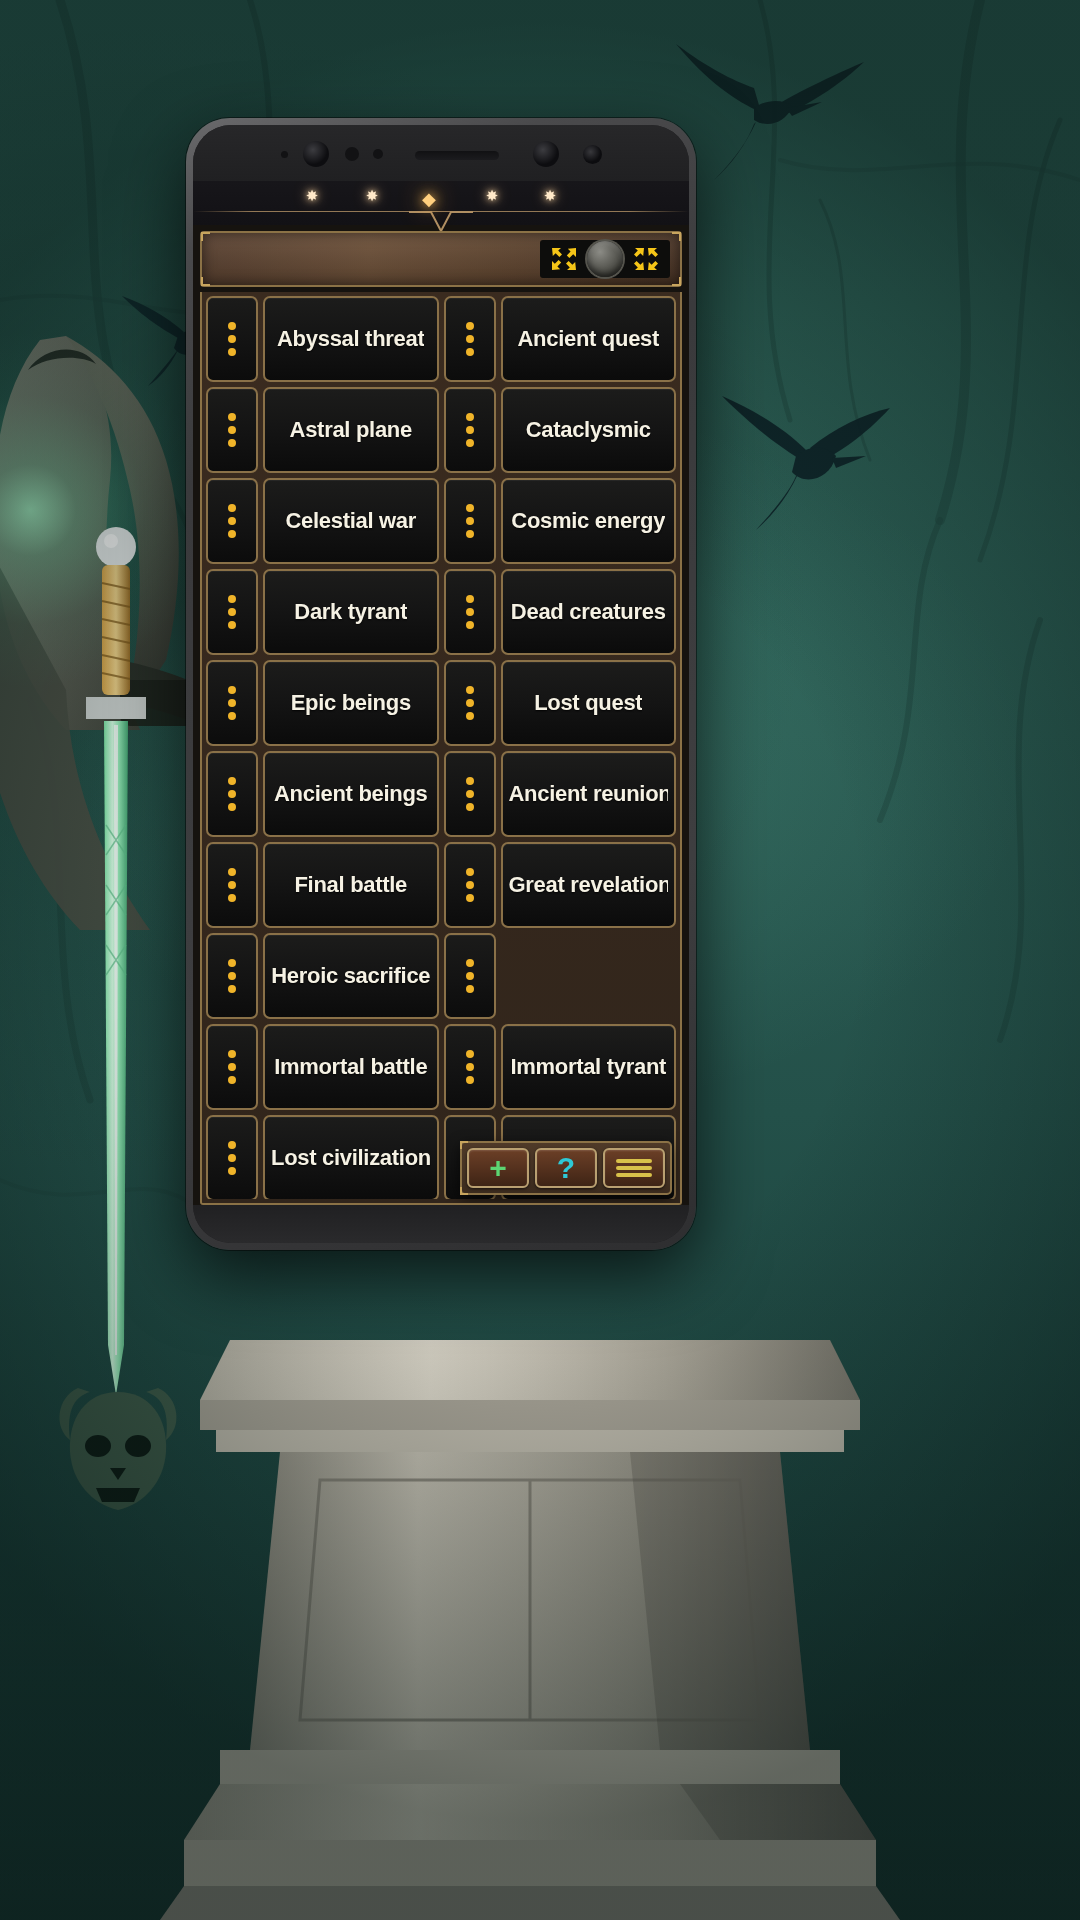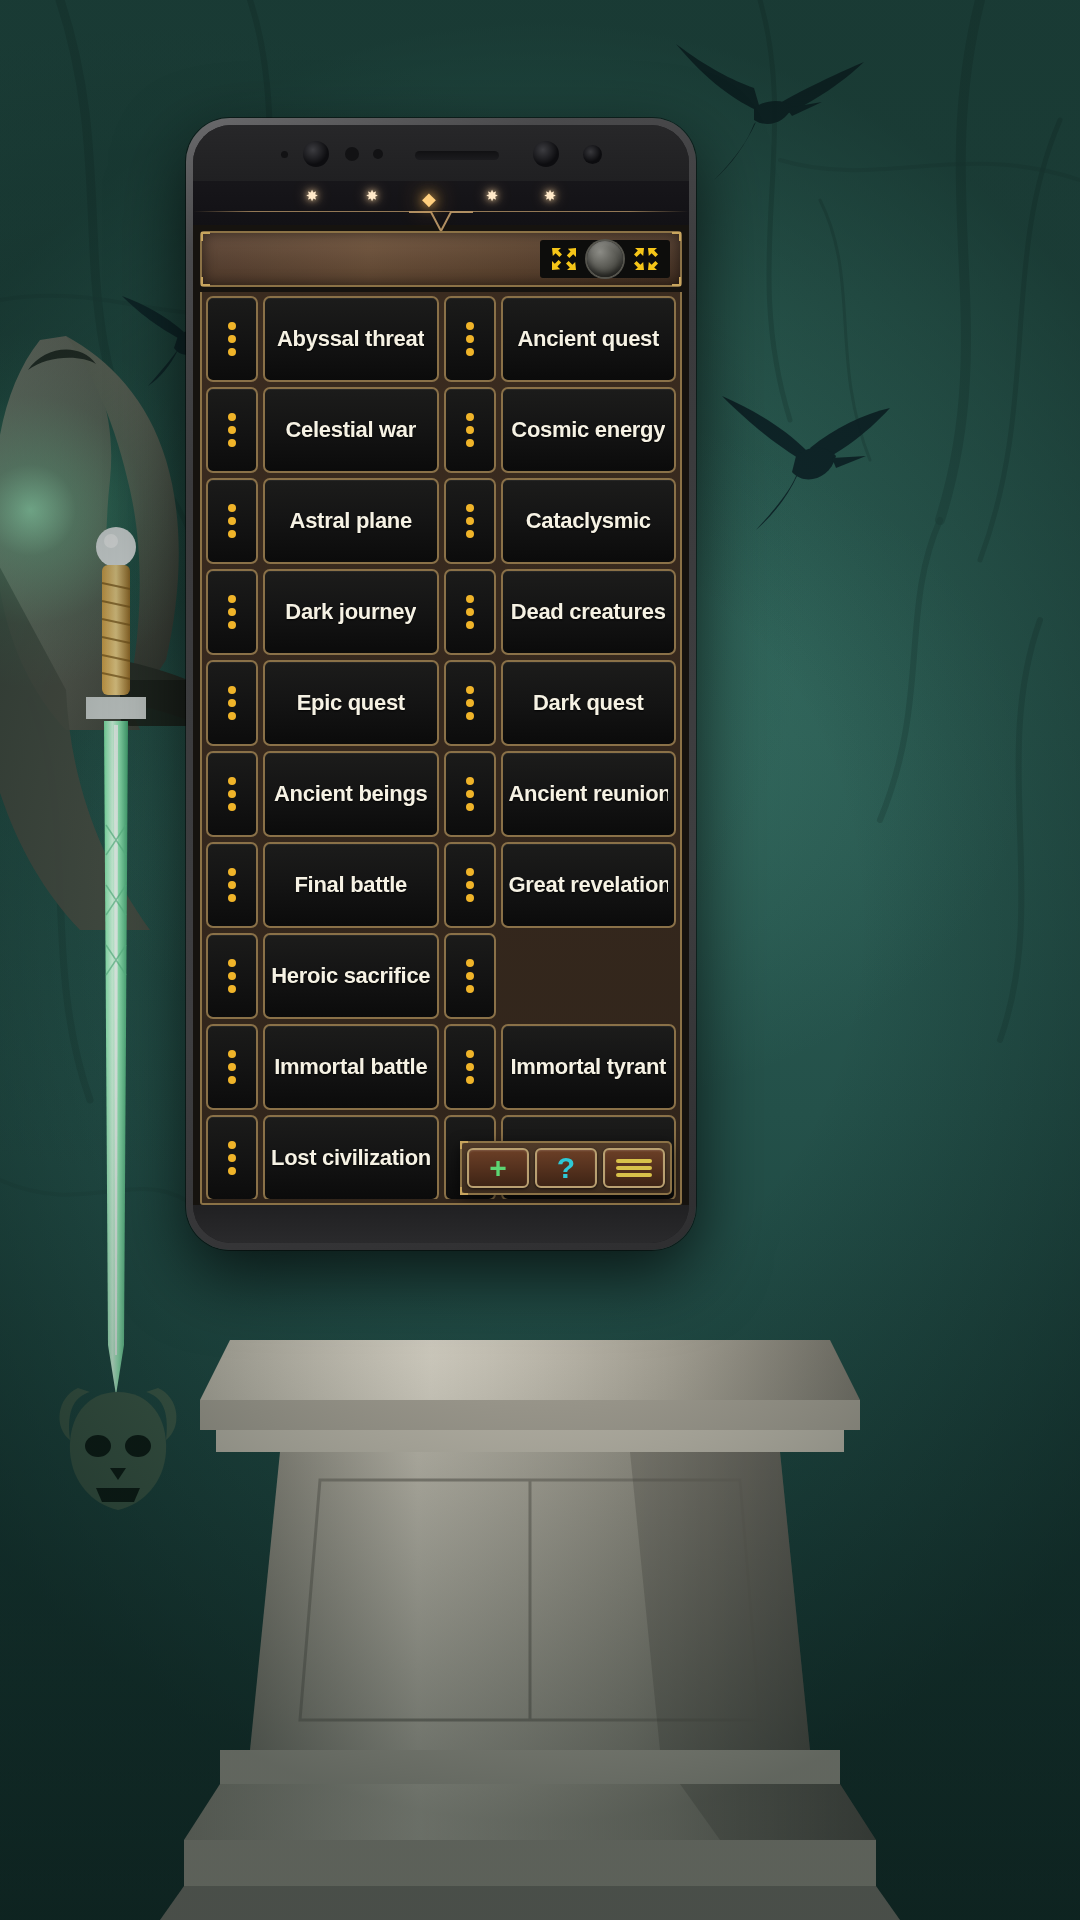--- a/index.html
+++ b/index.html
@@ -530,20 +530,46 @@
               <div class="row">
                 <div class="cell">
                   <div class="handle">
                     <div class="dots">
                       <i></i>
                       <i></i>
                       <i></i>
                     </div>
                   </div>
                   <div class="label-box">
+                    <span>Astral plane</span>
+                  </div>
+                </div>
+                <div class="cell">
+                  <div class="handle">
+                    <div class="dots">
+                      <i></i>
+                      <i></i>
+                      <i></i>
+                    </div>
+                  </div>
+                  <div class="label-box">
+                    <span>Cataclysmic</span>
+                  </div>
+                </div>
+              </div>
+              <div class="row">
+                <div class="cell">
+                  <div class="handle">
+                    <div class="dots">
+                      <i></i>
+                      <i></i>
+                      <i></i>
+                    </div>
+                  </div>
+                  <div class="label-box">
                     <span>Celestial war</span>
                   </div>
                 </div>
                 <div class="cell">
                   <div class="handle">
                     <div class="dots">
                       <i></i>
                       <i></i>
                       <i></i>
                     </div>
@@ -556,47 +582,21 @@
               <div class="row">
                 <div class="cell">
                   <div class="handle">
                     <div class="dots">
                       <i></i>
                       <i></i>
                       <i></i>
                     </div>
                   </div>
                   <div class="label-box">
-                    <span>Astral plane</span>
-                  </div>
-                </div>
-                <div class="cell">
-                  <div class="handle">
-                    <div class="dots">
-                      <i></i>
-                      <i></i>
-                      <i></i>
-                    </div>
-                  </div>
-                  <div class="label-box">
-                    <span>Cataclysmic</span>
-                  </div>
-                </div>
-              </div>
-              <div class="row">
-                <div class="cell">
-                  <div class="handle">
-                    <div class="dots">
-                      <i></i>
-                      <i></i>
-                      <i></i>
-                    </div>
-                  </div>
-                  <div class="label-box">
-                    <span>Dark journey</span>
+                    <span>Dark tyrant</span>
                   </div>
                 </div>
                 <div class="cell">
                   <div class="handle">
                     <div class="dots">
                       <i></i>
                       <i></i>
                       <i></i>
                     </div>
                   </div>
@@ -608,33 +608,33 @@
               <div class="row">
                 <div class="cell">
                   <div class="handle">
                     <div class="dots">
                       <i></i>
                       <i></i>
                       <i></i>
                     </div>
                   </div>
                   <div class="label-box">
-                    <span>Epic quest</span>
-                  </div>
-                </div>
-                <div class="cell">
-                  <div class="handle">
-                    <div class="dots">
-                      <i></i>
-                      <i></i>
-                      <i></i>
-                    </div>
-                  </div>
-                  <div class="label-box">
-                    <span>Dark quest</span>
+                    <span>Epic beings</span>
+                  </div>
+                </div>
+                <div class="cell">
+                  <div class="handle">
+                    <div class="dots">
+                      <i></i>
+                      <i></i>
+                      <i></i>
+                    </div>
+                  </div>
+                  <div class="label-box">
+                    <span>Lost quest</span>
                   </div>
                 </div>
               </div>
               <div class="row">
                 <div class="cell">
                   <div class="handle">
                     <div class="dots">
                       <i></i>
                       <i></i>
                       <i></i>

